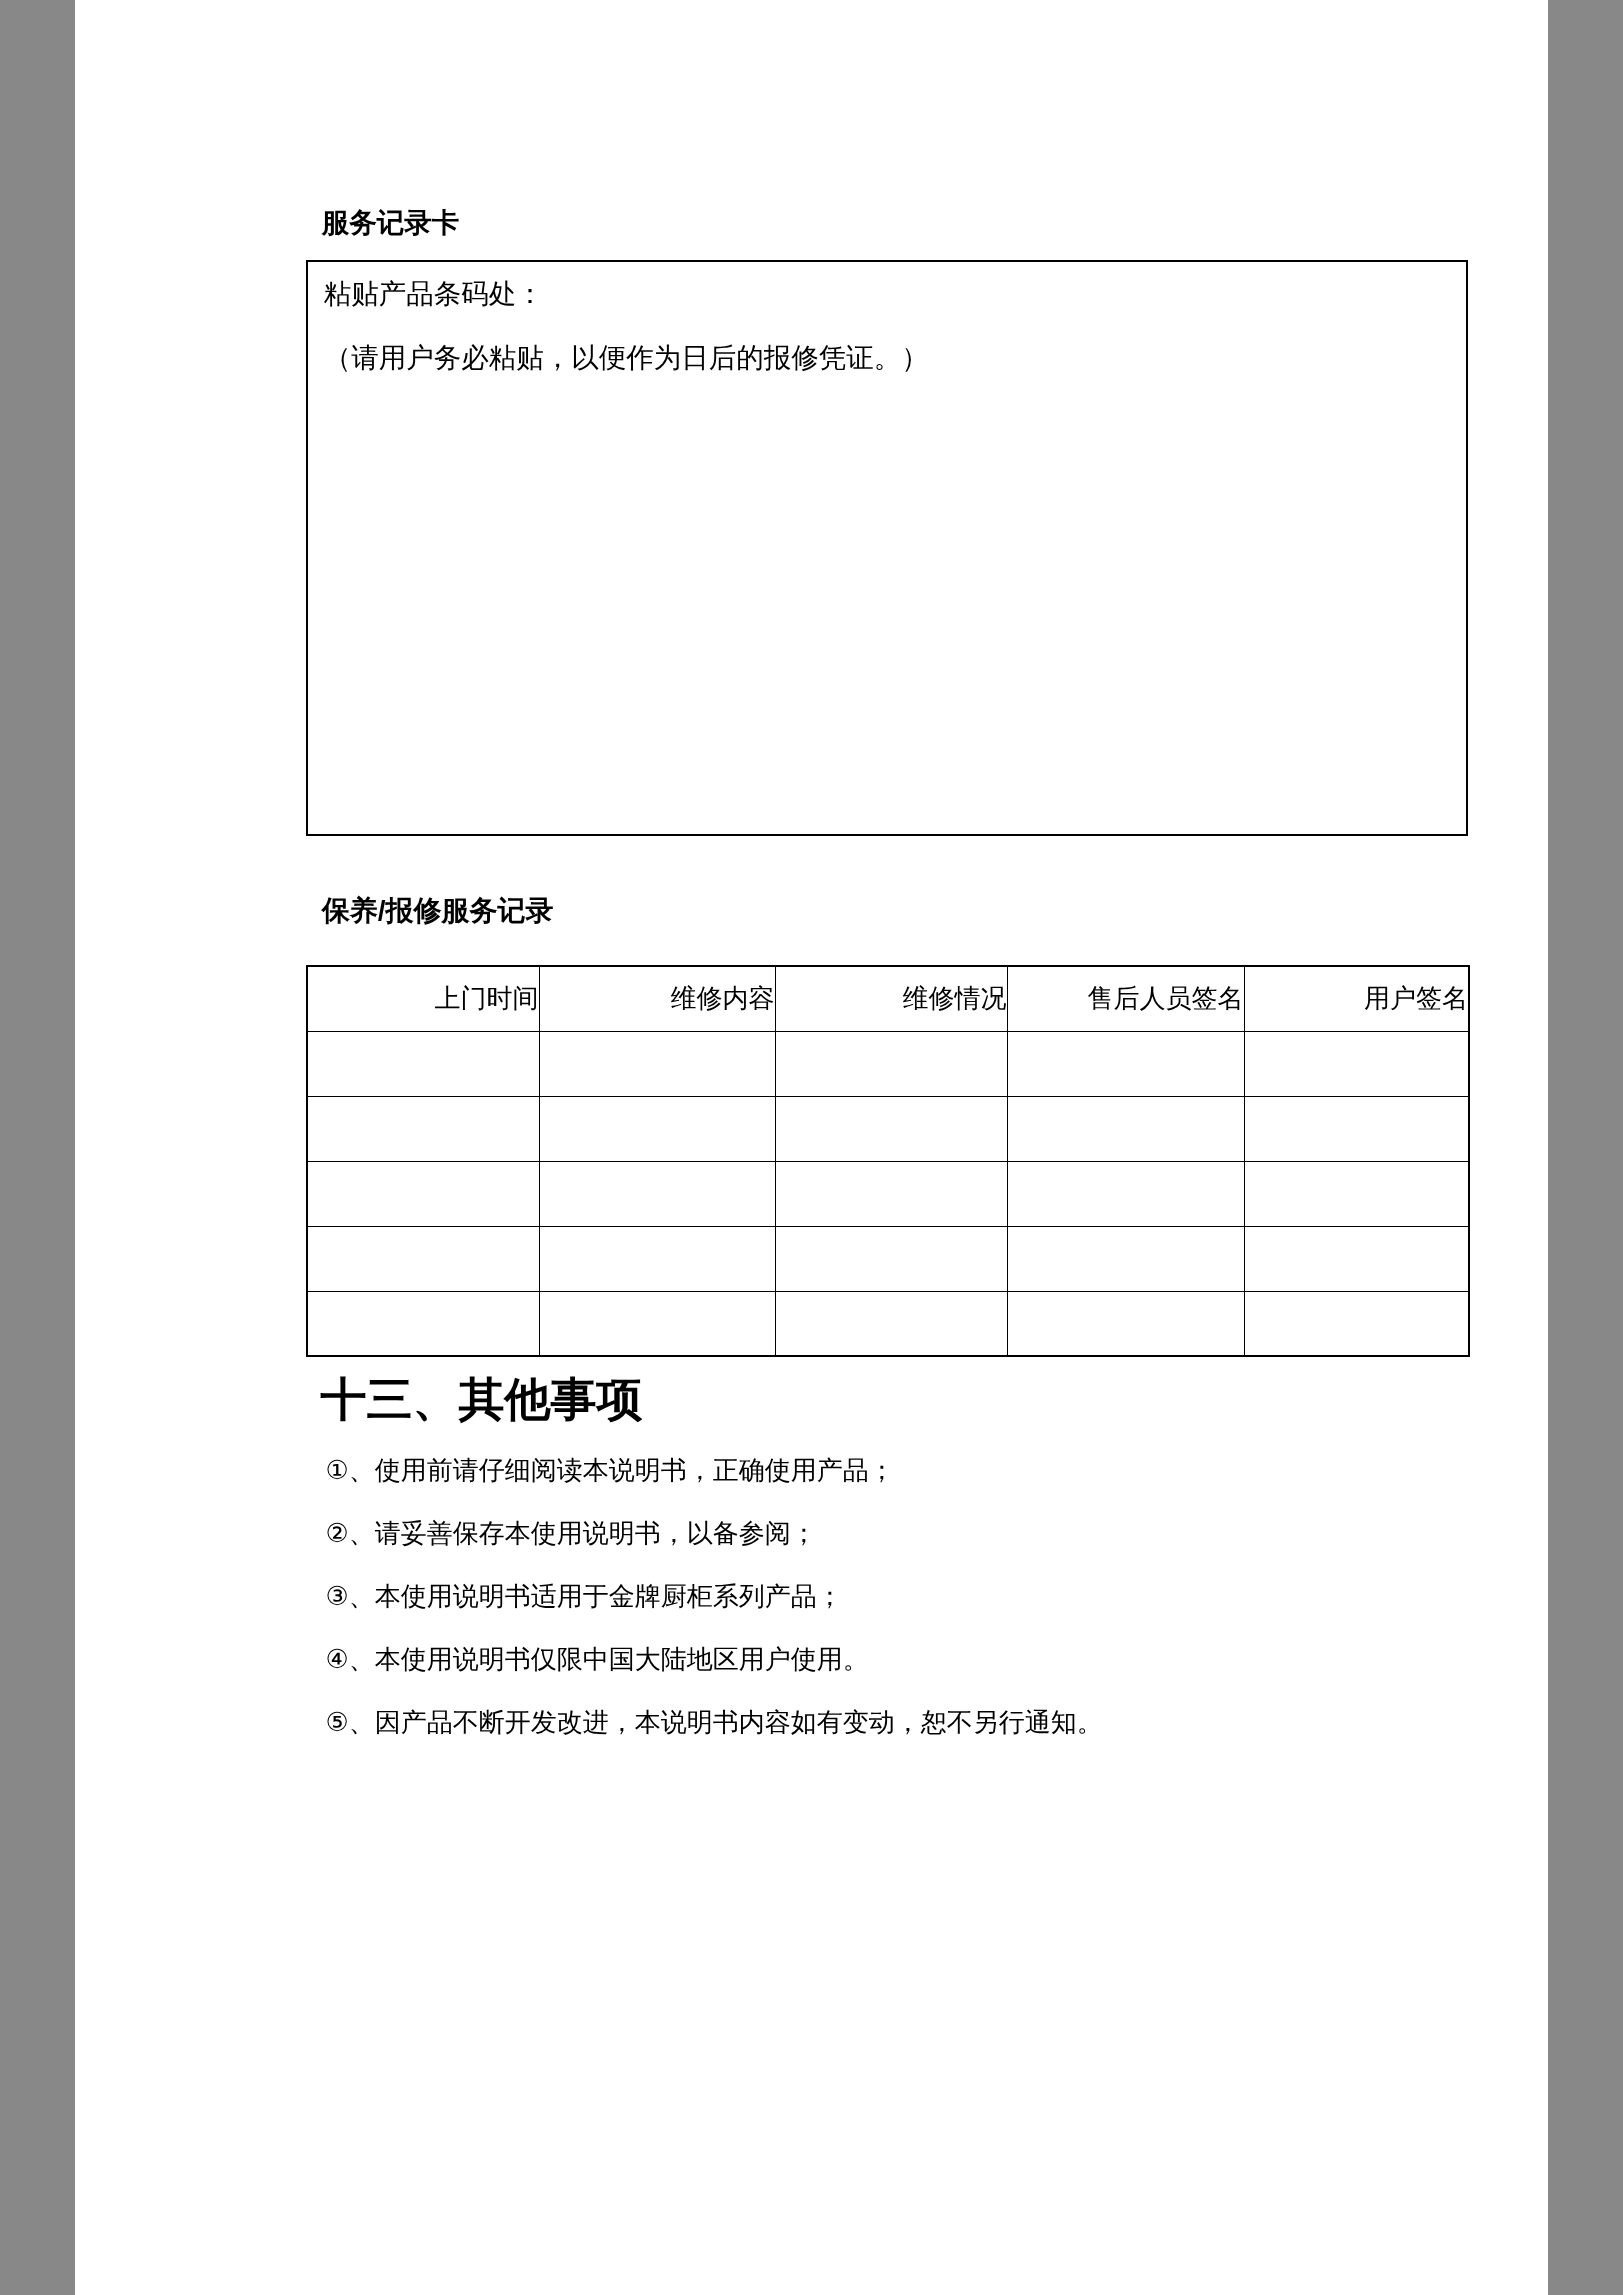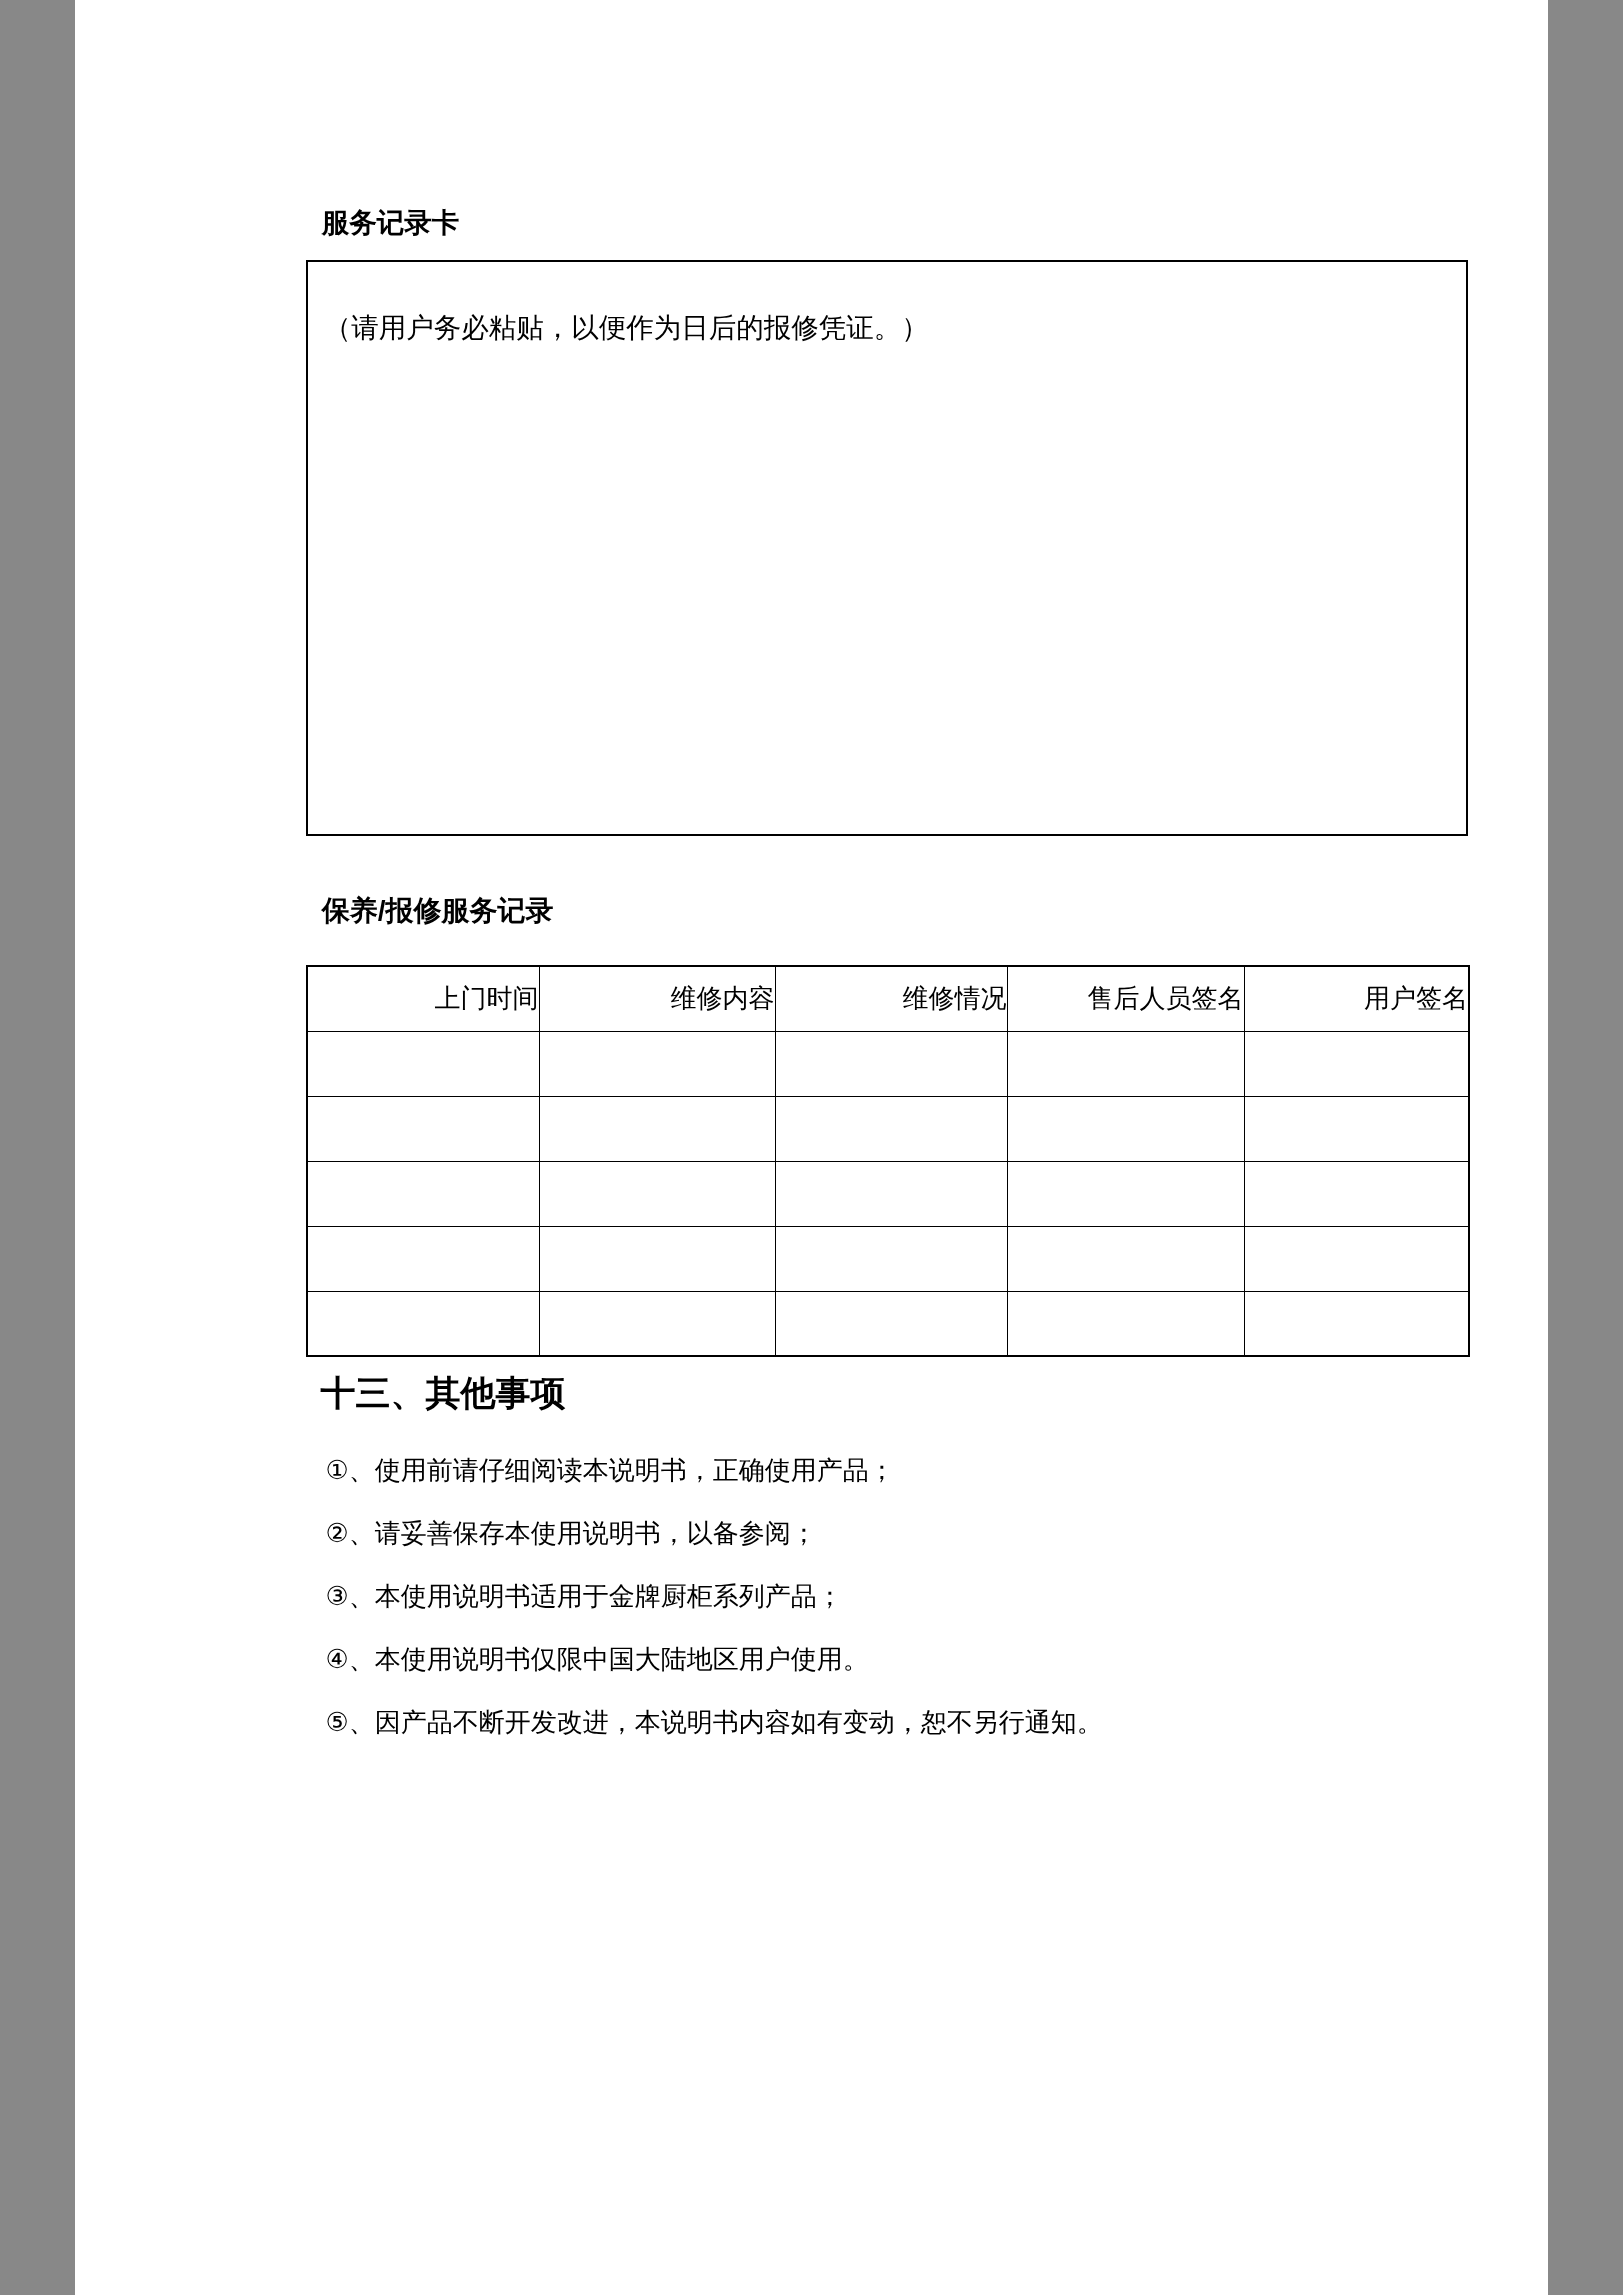--- a/index.html
+++ b/index.html
@@ -59,21 +59,21 @@
     vertical-align: middle;
     padding: 0 0 0 14.4px;
   }
   table.record-table th { height: 65px; }
   table.record-table td { height: 65px; }
 
   
   .section-heading {
     left: 231px; top: 1374px;
     padding-left: 14.4px;
-    font-size: 35px;
+    font-size: 46px;
     font-weight: bold;
     line-height: 1.1;
   }
   .notes {
     left: 236px; top: 1457px;
     width: 1243px;
     padding-left: 14.4px;
   }
   .notes .note-item {
     font-size: 26px;
@@ -83,20 +83,21 @@
   }
 </style>
 </head>
 <body>
 
 <div class="page">
 
   <div class="abs card-title">服务记录卡</div>
 
   <div class="abs barcode-box">
+    <div class="line1">粘贴产品条码处：</div>
     <div class="line2">（请用户务必粘贴，以便作为日后的报修凭证。）</div>
   </div>
 
   <div class="abs record-title">保养/报修服务记录</div>
 
   <table class="record-table">
     <colgroup>
       <col style="width:232px">
       <col style="width:236px">
       <col style="width:232px">

